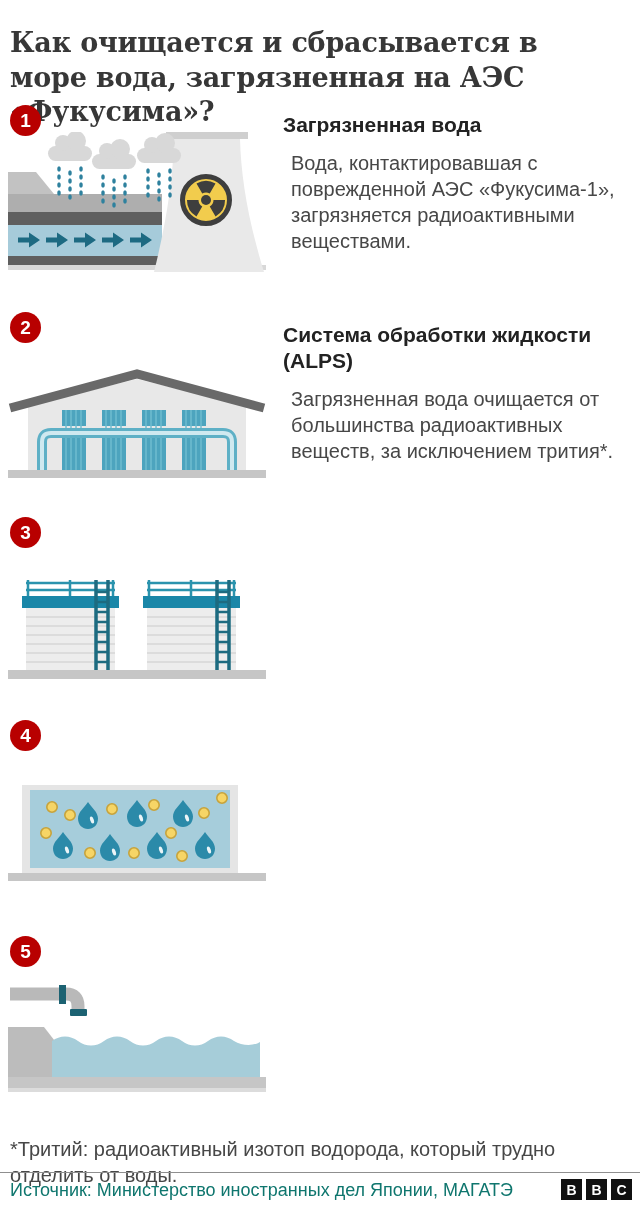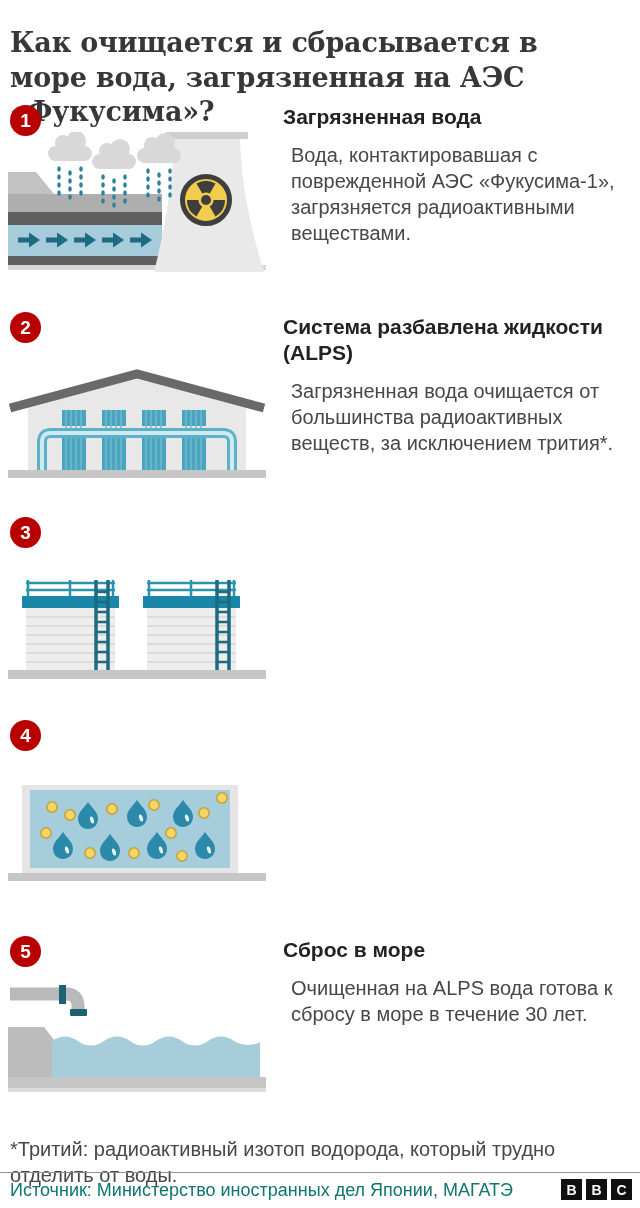--- a/index.html
+++ b/index.html
@@ -12,21 +12,21 @@
     font-family:"DejaVu Serif","Liberation Serif",serif;
     font-weight:700;font-size:27px;line-height:1.28;color:#373737;letter-spacing:-0.2px;
   }
   .step{position:absolute;left:0;width:640px;}
   .badge{
     position:absolute;left:10px;width:31px;height:31px;border-radius:50%;
     background:#b80000;color:#ffffff;font-weight:700;font-size:19px;
     display:flex;align-items:center;justify-content:center;line-height:1;
   }
   .stext{position:absolute;left:283px;top:0;width:352px;}
-  .sheading{font-size:21px;font-weight:700;color:#222222;line-height:1.24;margin:4px 0 12px 0;}
+  .sheading{font-size:21px;font-weight:700;color:#222222;line-height:1.24;margin:12px 0 12px 0;}
   .sbody{font-size:20px;font-weight:400;color:#474747;line-height:1.3;margin:8px;}
   .illus{position:absolute;left:8px;}
   .footnote{position:absolute;left:10px;top:1116px;width:612px;font-size:20px;line-height:1.32;color:#474747;margin-top:20px;}
   .divider{position:absolute;left:0;top:1172px;width:640px;height:0;border-top:1px solid #8f8f8f;}
   .source{position:absolute;left:10px;top:1180px;font-size:18px;color:#0f766e;}
   .bbc{position:absolute;right:8px;top:1179px;display:flex;gap:4px;}
   .bbc .blk{
     width:21px;height:21px;background:#101010;color:#ffffff;display:flex;align-items:center;
     justify-content:center;font-weight:700;font-size:14px;font-family:"Liberation Sans",sans-serif;
   }
@@ -142,21 +142,21 @@
           <path d="M178,42 V102 M183,42 V102 M188,42 V102 M193,42 V102"></path>
         </g>
       </g>
       <g fill="none">
         <path d="M34,102 V74 Q34,65 43,65 H215 Q224,65 224,74 V102" stroke="#5eb0c6" stroke-width="10"></path>
         <path d="M34,102 V74 Q34,65 43,65 H215 Q224,65 224,74 V102" stroke="#cfe9f0" stroke-width="4"></path>
       </g>
       <rect x="0" y="102" width="258" height="8" fill="#c6c6c6"></rect>
     </svg>
     <div class="stext">
-      <h2 class="sheading">Система разбавлена жидкости (ALPS)</h2>
+      <h2 class="sheading">Система обработки жидкости (ALPS)</h2>
       <p class="sbody">Загрязненная вода очищается от большинства радиоактивных веществ, за исключением трития*.</p>
     </div>
   </section>
 
   <section class="step" style="top:515px;height:180px;">
     <div class="badge" style="top:2px;">3</div>
     <svg class="illus" style="top:63px;" width="258" height="101" viewBox="0 0 258 101">
       <defs>
         <g id="tank">
           <rect x="4" y="30" width="89" height="62" fill="#ededed"></rect>
@@ -223,24 +223,20 @@
         <rect x="51" y="0" width="7" height="19" fill="#1c6272"></rect>
         <rect x="62" y="24" width="17" height="7" rx="1" fill="#1c6272"></rect>
       </g>
       <polygon points="0,42 36,42 50,60 50,95 0,95" fill="#bcbcbc"></polygon>
       <path fill="#a6cdd9" d="M44,56 C52,50 62,50 70,56 C78,62 88,62 96,56 C104,50 114,50 122,56 C130,62 140,62 148,56
            C156,50 166,50 174,56 C182,62 192,62 200,56 C208,50 218,50 226,56 C234,61 246,61 252,57
            L252,92 L44,92 Z"></path>
       <rect x="0" y="92" width="258" height="11" fill="#c6c6c6"></rect>
       <rect x="0" y="103" width="258" height="4" fill="#dcdcdc"></rect>
     </svg>
-    <div class="stext">
-      <h2 class="sheading">Сброс в море</h2>
-      <p class="sbody">Очищенная на ALPS вода готова к сбросу в море в течение 30 лет.</p>
-    </div>
   </section>
 
   <p class="footnote">*Тритий: радиоактивный изотоп водорода, который трудно отделить от воды.</p>
 
   <div class="divider"></div>
 
   <div class="source">Источник: Министерство иностранных дел Японии, МАГАТЭ</div>
 
   <div class="bbc">
     <span class="blk">B</span>

